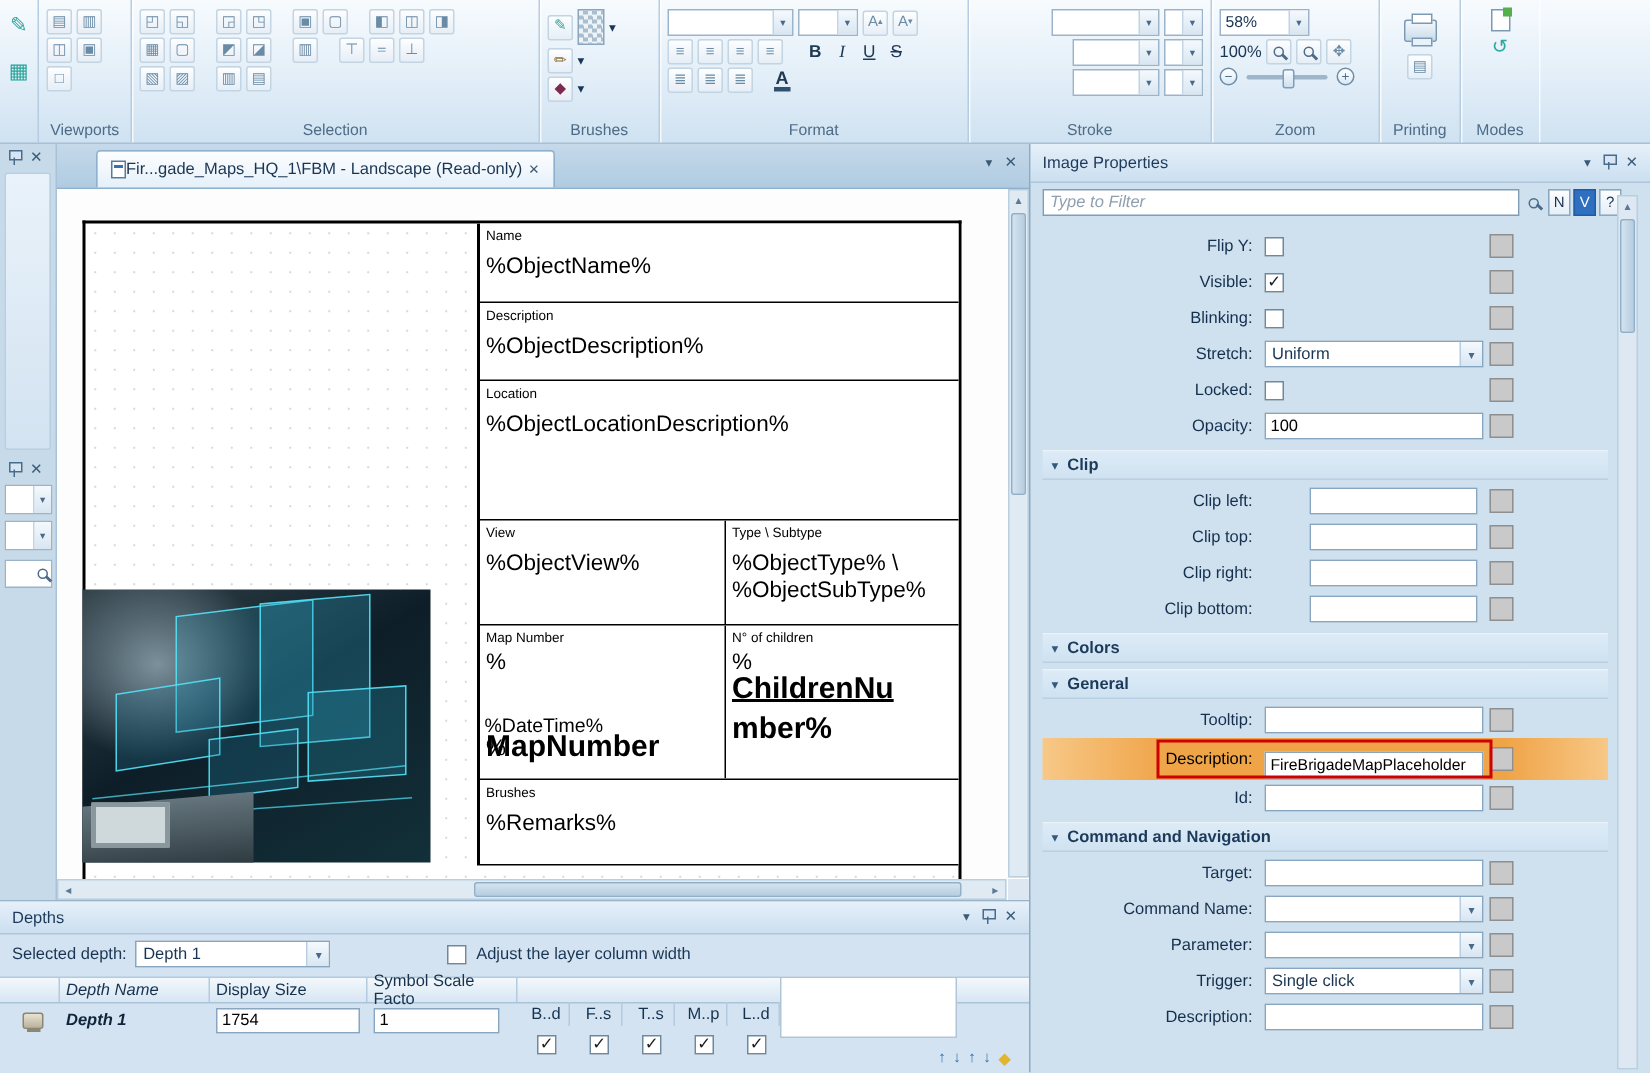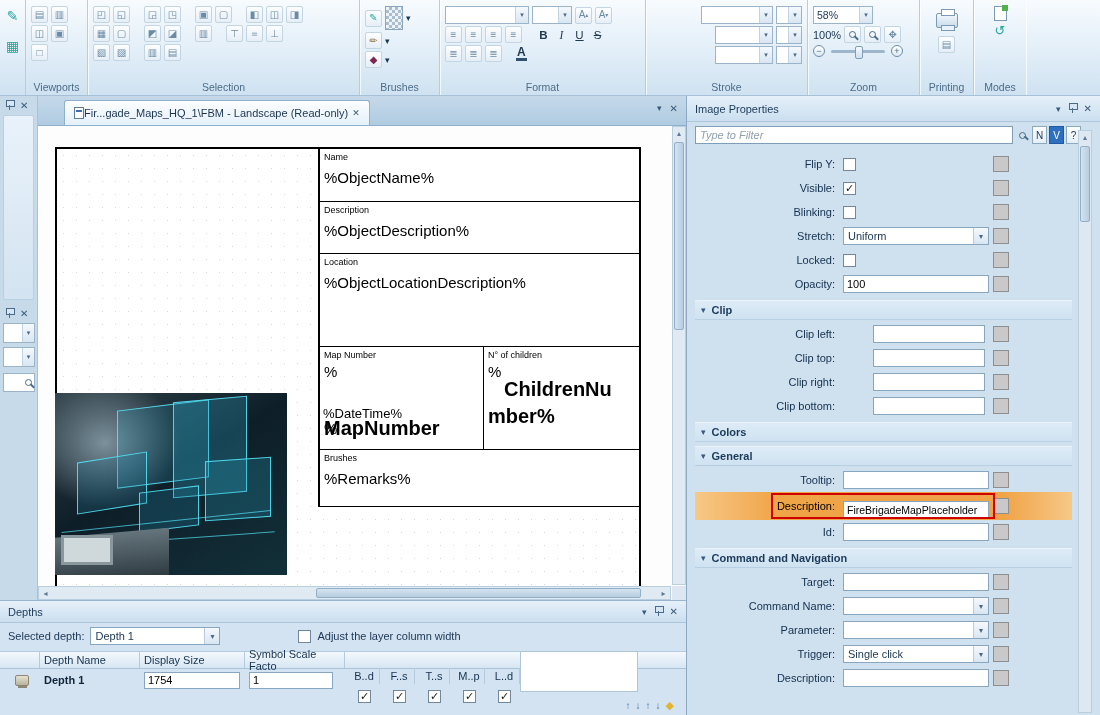--- a/index.html
+++ b/index.html
@@ -131,21 +131,21 @@
   .tpl-cell { position:relative; flex:1; height:100%; }
   .tpl-cell.leftcol { flex:0 0 164px; border-right:1px solid #000; }
   .tpl-label { font-size:9px; color:#000; padding:3px 0 0 4px; }
   .tpl-value { font-size:15px; color:#000; padding:7px 4px 0 4px; line-height:1.2; }
   .abs { position:absolute; color:#000; white-space:nowrap; }
   .pct1 { top:16px; left:4px; font-size:15px; }
   .bigtxt { font-size:20px; font-weight:bold; z-index:2; }
   .mn-big { top:31px; left:4px;margin-top:39px; }
   .mn-dt { top:59px; left:3px; font-size:13px; z-index:1; }
   .mn-pct2 { top:73px; left:4px; font-size:15px; }
-  .ch-big1 { top:31px; left:20px; }
+  .ch-big1 { top:31px; left:4px;text-decoration:underline; }
   .ch-big2 { top:58px; left:4px; }
 
   
   .photo { position:absolute; left:-2px; top:244px; width:232px; height:182px;
     background:linear-gradient(150deg,#33434b,#0e1e28 45%,#123039); overflow:hidden; }
   .ph-glow { position:absolute; left:-25px; top:-15px; width:150px; height:130px;
     background:radial-gradient(closest-side,rgba(200,225,238,.55),transparent); }
   .ph-rect { position:absolute; border:1px solid rgba(84,226,246,.9); }
   .pr1 { left:62px; top:12px; width:92px; height:78px; background:rgba(45,160,190,.22);
     transform:skewY(-7deg); }
@@ -246,21 +246,21 @@
   .depth-controls .cb { margin-left:72px; }
   .depth-table { position:relative; margin-top:4px; }
   .dth, .dtr { display:flex; align-items:center; }
   .dth { height:18px; background:linear-gradient(#f3f8fc,#d7e6f3);
     border-top:1px solid #b3cadf; border-bottom:1px solid #a9c3d9; }
   .dth .dc { height:100%; display:flex; align-items:center; padding-left:4px;
     border-right:1px solid #b3cadf; color:#16324f; }
   .dtr { height:22px; }
   .dtr .dc { height:100%; display:flex; align-items:center; padding-left:4px; }
   .c0 { width:40px; flex:0 0 auto; justify-content:center; }
-  .c1 { width:100px; flex:0 0 auto; }
+  .c1 { width:100px; flex:0 0 auto;font-style:italic; }
   .c2 { width:105px; flex:0 0 auto; }
   .c3 { width:100px; flex:0 0 auto; }
   .cck { width:35px; flex:0 0 auto; justify-content:center;margin-top:32px; }
   .dinput { width:96px; height:17px; border:1px solid #89a6c0; background:#fff;
     font-family:inherit; font-size:11px; padding:0 3px; }
   .dinput.short { width:84px; }
   .depth-name { font-weight:bold; color:#10243c; }
   .stamp { width:14px; height:11px; background:linear-gradient(#e8e2d2,#b9b29d);
     border:1px solid #8c8672; border-radius:2px; position:relative; }
   .stamp::after { content:""; position:absolute; left:2px; bottom:-3px; width:9px;
@@ -510,20 +510,30 @@
             <div class="tpl-label">Name</div>
             <div class="tpl-value">%ObjectName%</div>
           </div>
           <div class="tpl-row" style="height:52px">
             <div class="tpl-label">Description</div>
             <div class="tpl-value">%ObjectDescription%</div>
           </div>
           <div class="tpl-row" style="height:93px">
             <div class="tpl-label">Location</div>
             <div class="tpl-value">%ObjectLocationDescription%</div>
+          </div>
+          <div class="tpl-row cols" style="height:70px">
+            <div class="tpl-cell leftcol">
+              <div class="tpl-label">View</div>
+              <div class="tpl-value">%ObjectView%</div>
+            </div>
+            <div class="tpl-cell">
+              <div class="tpl-label">Type \ Subtype</div>
+              <div class="tpl-value">%ObjectType% \ %ObjectSubType%</div>
+            </div>
           </div>
           <div class="tpl-row cols" style="height:103px">
             <div class="tpl-cell leftcol">
               <div class="tpl-label">Map Number</div>
               <span class="abs pct1">%</span>
               <span class="abs bigtxt mn-big">MapNumber</span>
               <span class="abs mn-dt">%DateTime%</span>
               <span class="abs mn-pct2">%</span>
             </div>
             <div class="tpl-cell">

